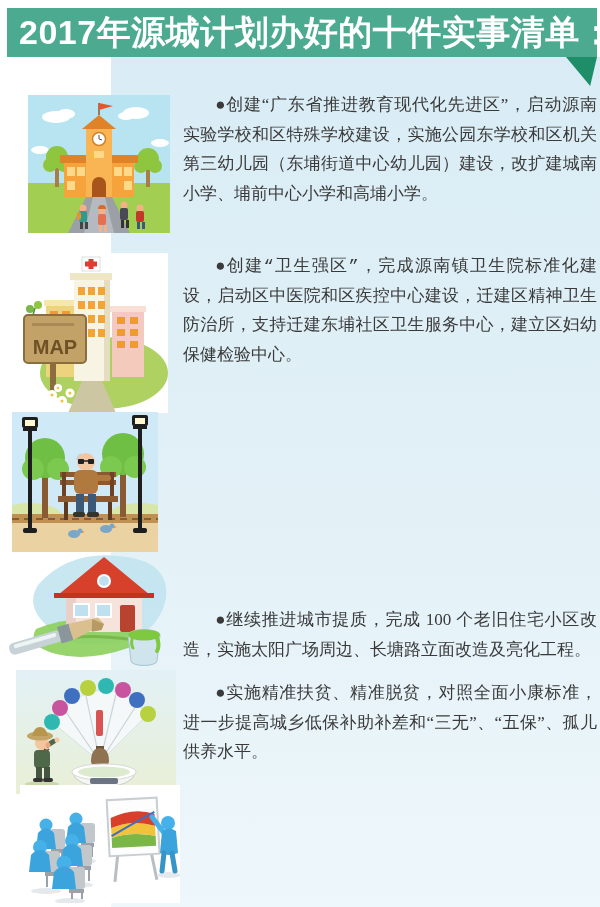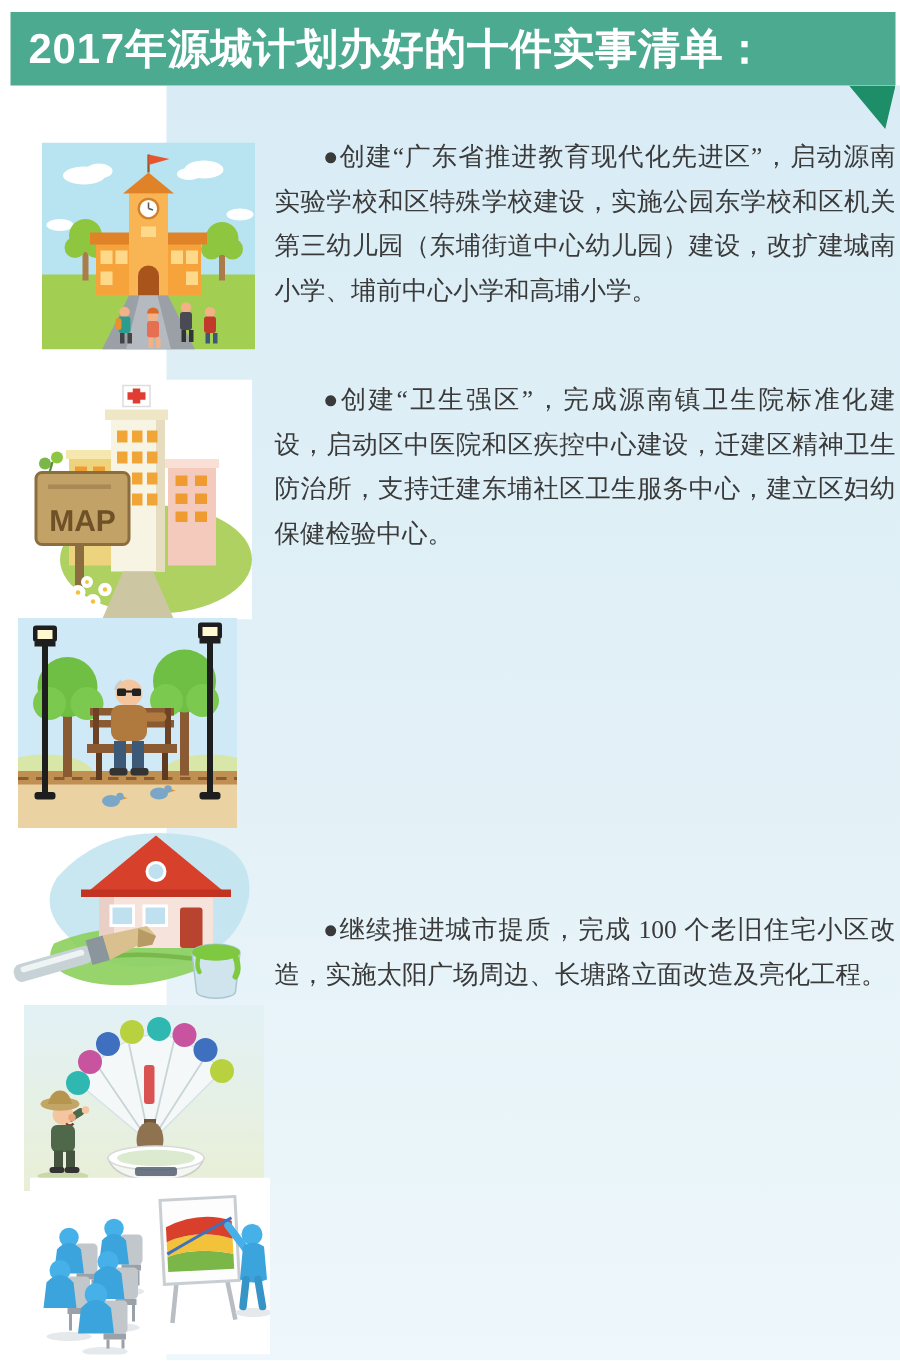--- a/index.html
+++ b/index.html
@@ -17,39 +17,39 @@
   .page{position:relative;width:600px;height:907px;background:#fff;overflow:hidden;}
 
   .panel-bg{
     position:absolute;left:111px;top:57px;width:489px;height:850px;
     background:linear-gradient(180deg,var(--panel-blue) 0%,#e3f1f7 55%,#eef7fb 100%);
   }
 
   .banner{
     position:absolute;left:7px;top:8px;width:590px;height:49px;
     background:var(--banner-green);
-    color:#fff;font-weight:bold;font-size:28px;line-height:49px;
+    color:#fff;font-weight:bold;font-size:34px;line-height:49px;
     padding-left:12px;box-sizing:border-box;white-space:nowrap;overflow:hidden;
     letter-spacing:0.5px;
   }
   .fold{
     position:absolute;left:566px;top:57px;width:31px;height:29px;
     background:var(--fold-green);
     -webkit-clip-path:polygon(0 0,100% 0,78% 100%);
     clip-path:polygon(0 0,100% 0,78% 100%);
   }
 
   .item-text{
     position:absolute;left:183px;width:414px;margin:0;
     font-family:"Liberation Serif",serif;
     font-size:17px;line-height:29.5px;color:var(--body-text);
     text-indent:1.9em;text-align:justify;
   }
   .t1{top:90px;}
-  .t2{top:252px;}
+  .t2{top:252px;font-family:Liberation Mono, monospace;}
   .t3{top:440px;}
   .t4{top:580px;margin-top:25px;}
   .t5{top:678px;}
   .t6{top:813px;}
 
   .illus{position:absolute;line-height:0;}
   .i1{left:28px;top:95px;width:142px;height:138px;}
   .i2{left:12px;top:253px;width:156px;height:160px;text-decoration:underline;}
   .i3{left:12px;top:412px;width:146px;height:140px;}
   .i4{left:8px;top:543px;width:166px;height:126px;}
@@ -372,20 +372,21 @@
         <ellipse cx="24" cy="66" rx="13" ry="4.5" fill="#c3a565"></ellipse>
         <path d="M16 66 q2 -9 8 -9 q6 0 8 9 Z" fill="#b6954f"></path>
         <rect x="18" y="80" width="16" height="18" rx="4" fill="#50684a"></rect>
         <rect x="20" y="97" width="6" height="13" fill="#44543f"></rect>
         <rect x="28" y="97" width="6" height="13" fill="#44543f"></rect>
         <rect x="17" y="108" width="10" height="4" rx="2" fill="#333"></rect>
         <rect x="27" y="108" width="10" height="4" rx="2" fill="#333"></rect>
       </g>
     </svg>
   </div>
+  <p class="item-text t5">●实施精准扶贫、精准脱贫，对照全面小康标准，进一步提高城乡低保补助补差和“三无”、“五保”、孤儿供养水平。</p>
 
   <div class="illus i6">
     <svg viewBox="0 0 160 118">
       <rect width="160" height="118" fill="#ffffff"></rect>
       <g transform="rotate(-3 112 40)">
         <line x1="96" y1="70" x2="92" y2="96" stroke="#b9bec4" stroke-width="3"></line>
         <line x1="130" y1="70" x2="134" y2="96" stroke="#b9bec4" stroke-width="3"></line>
         <rect x="88" y="14" width="50" height="56" fill="#fdfdfd" stroke="#c9ced2" stroke-width="2"></rect>
         <path d="M91 62 L91 52 Q110 46 135 52 L135 62 Z" fill="#7ab648"></path>
         <path d="M91 52 Q110 46 135 52 L135 42 Q112 34 91 42 Z" fill="#f2c23a"></path>

